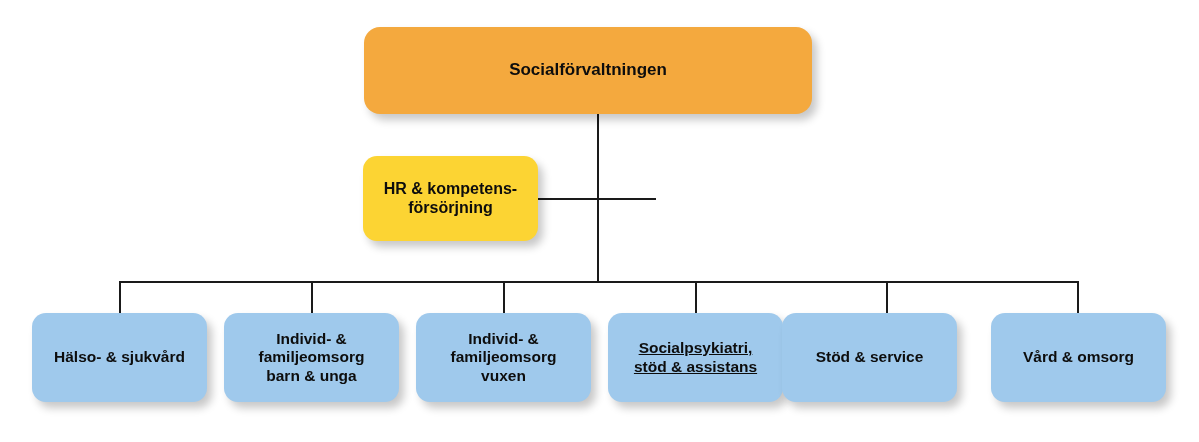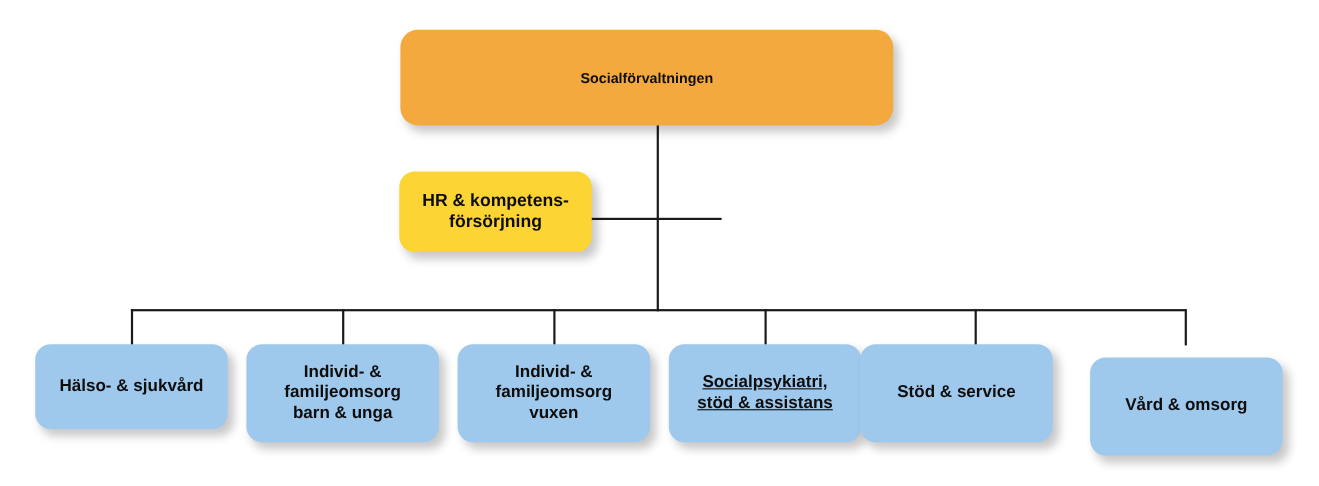--- a/index.html
+++ b/index.html
@@ -37,21 +37,21 @@
     font-weight: bold;
     line-height: 1.18;
     border-radius: 14px;
     box-shadow: 5px 6px 9px rgba(0, 0, 0, 0.22);
     padding: 2px 6px;
     white-space: pre-line;
   }
 
   .node-root {
     background: #F4A93E;
-    font-size: 13px;
+    font-size: 17px;
     border-radius: 16px;
   }
   .node-staff {
     background: #FCD433;
     font-size: 16px;
   }
   .node-unit {
     background: #9FC9EC;
     font-size: 15.5px;
   }
@@ -71,34 +71,34 @@
 
   <div class="line line-v" style="left:119px; top:281px; height:33px;"></div>
   <div class="line line-v" style="left:311px; top:281px; height:33px;"></div>
   <div class="line line-v" style="left:503px; top:281px; height:33px;"></div>
   <div class="line line-v" style="left:695px; top:281px; height:33px;"></div>
   <div class="line line-v" style="left:886px; top:281px; height:33px;"></div>
   <div class="line line-v" style="left:1077px; top:281px; height:33px;"></div>
 
   <div class="node node-root" style="left:364px; top:27px; width:448px; height:87px;">Socialförvaltningen</div>
 
-  <div class="node node-staff" style="left:363px; top:156px; width:175px; height:73px;">HR &amp; kompetens-
+  <div class="node node-staff" style="left:363px; top:156px; width:175px; height:85px;">HR &amp; kompetens-
 försörjning</div>
 
 
-  <div class="node node-unit" style="left:32px; top:313px; width:175px; height:77px;">Hälso- &amp; sjukvård</div>
+  <div class="node node-unit" style="left:32px; top:313px; width:175px; height:89px;">Hälso- &amp; sjukvård</div>
 
   <div class="node node-unit" style="left:224px; top:313px; width:175px; height:89px;">Individ- &amp;
 familjeomsorg
 barn &amp; unga</div>
 
   <div class="node node-unit" style="left:416px; top:313px; width:175px; height:89px;">Individ- &amp;
 familjeomsorg
 vuxen</div>
 
   <div class="node node-unit" style="left:608px; top:313px; width:175px; height:89px;text-decoration:underline;">Socialpsykiatri,
 stöd &amp; assistans</div>
 
   <div class="node node-unit" style="left:782px; top:313px; width:175px; height:89px;">Stöd &amp; service</div>
 
-  <div class="node node-unit" style="left:991px; top:313px; width:175px; height:89px;margin-top:12px;">Vård &amp; omsorg</div>
+  <div class="node node-unit" style="left:991px; top:313px; width:175px; height:89px;">Vård &amp; omsorg</div>
 
 </div>
 
 </body></html>

